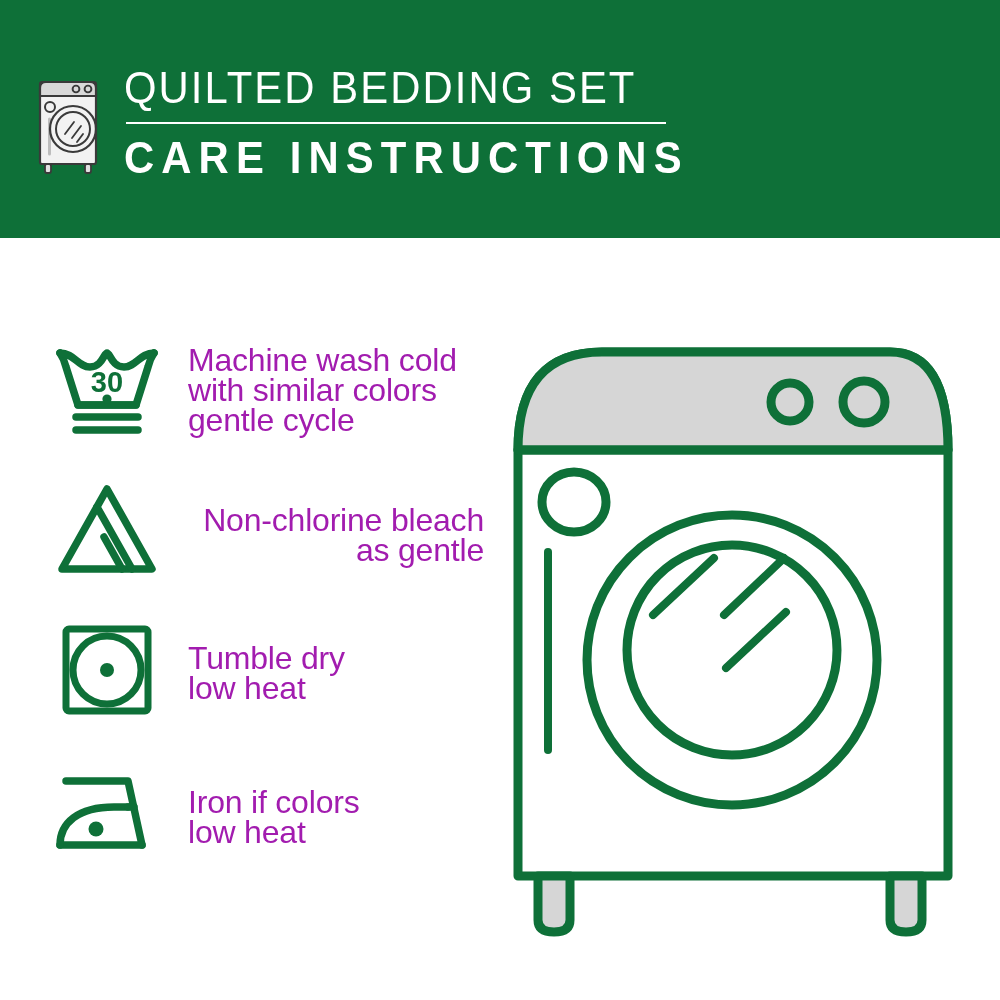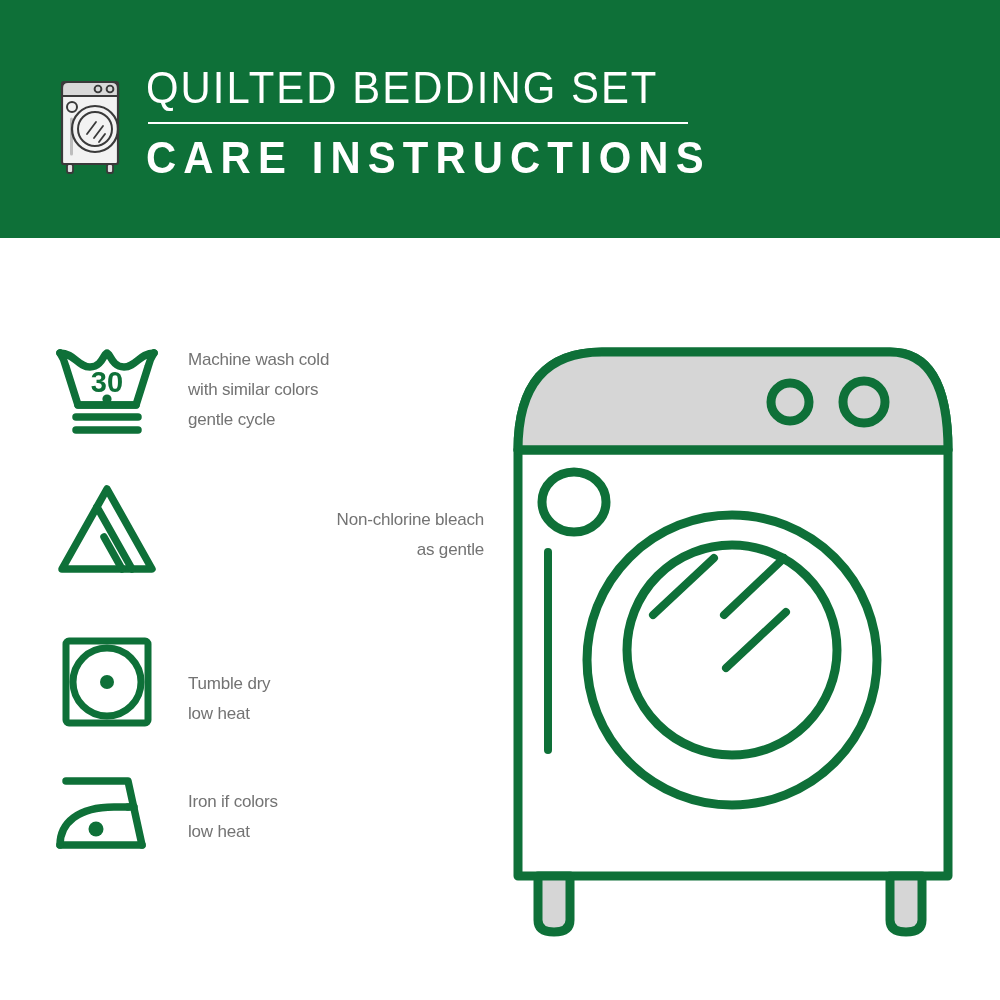--- a/index.html
+++ b/index.html
@@ -20,21 +20,21 @@
     position: absolute;
     left: 0;
     top: 0;
     width: 1000px;
     height: 238px;
     background: #0E7038;
     box-sizing: border-box;
   }
   .header-inner {
     position: absolute;
-    left: 56px;
+    left: 34px;
     top: 62px;
     display: flex;
     align-items: flex-start;
   }
   .header-logo {
     width: 72px;
     height: 110px;
     flex: 0 0 auto;
     margin-right: 18px;
     margin-top: 6px;
@@ -87,34 +87,34 @@
   }
   .care-symbol {
     width: 126px;
     flex: 0 0 126px;
     display: flex;
     align-items: center;
     justify-content: center;
   }
   .care-text {
     flex: 1 1 auto;
-    color: #737373;
-    font-size: 17px;
+    color: #a21caf;
+    font-size: 32px;
     line-height: 30px;
     letter-spacing: -0.2px;
     padding-top: 4px;
     padding-left: 18px;
   }
   .care-text .ln { display: block; white-space: nowrap; }
 
   .row-wash  { margin-bottom: 30px; }
   .row-wash  .care-text { padding-top: 2px; }
   .row-bleach { margin-bottom: 32px; text-align: right; }
   .row-bleach .care-text { padding-top: 24px; }
-  .row-dry   { margin-bottom: 34px; align-items: flex-end; }
+  .row-dry   { margin-bottom: 34px; }
   .row-dry   .care-text { padding-top: 22px; }
   .row-iron  .care-text { padding-top: 24px; }
 
   
   .machine {
     position: absolute;
     left: 492px;
     top: 330px;
     width: 480px;
     height: 610px;

